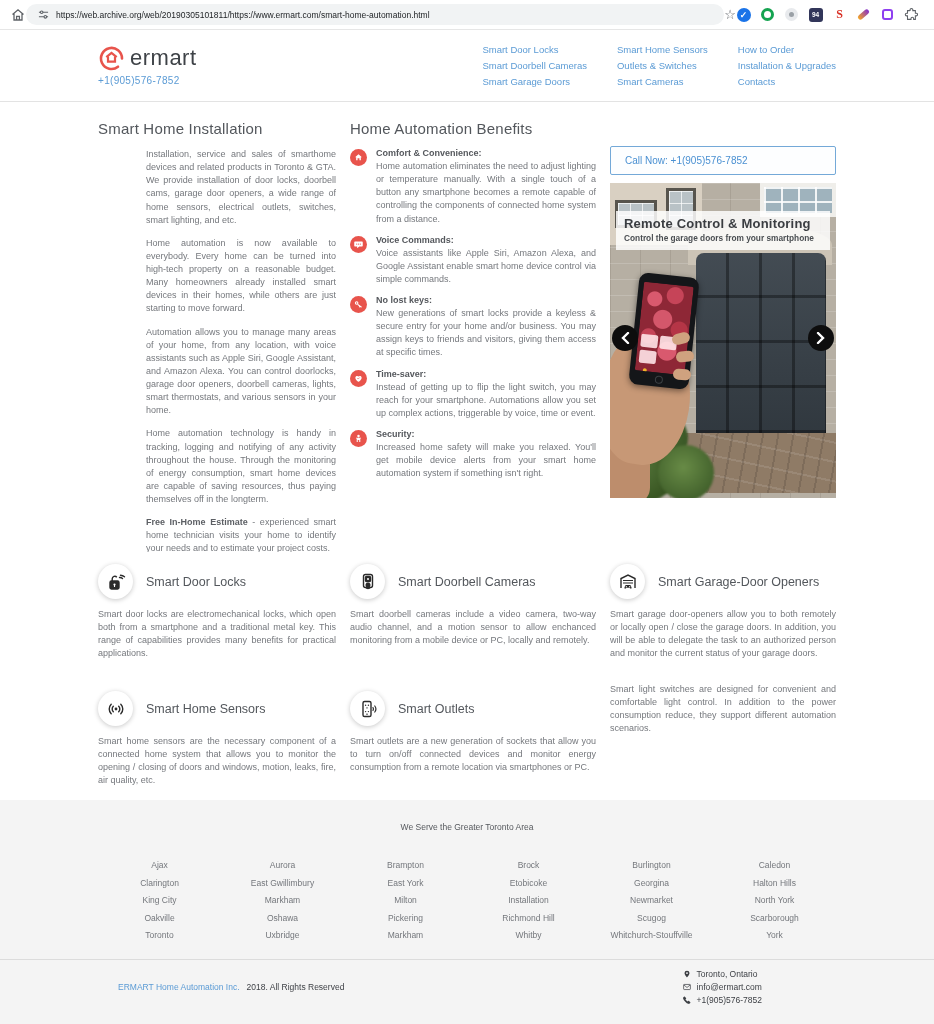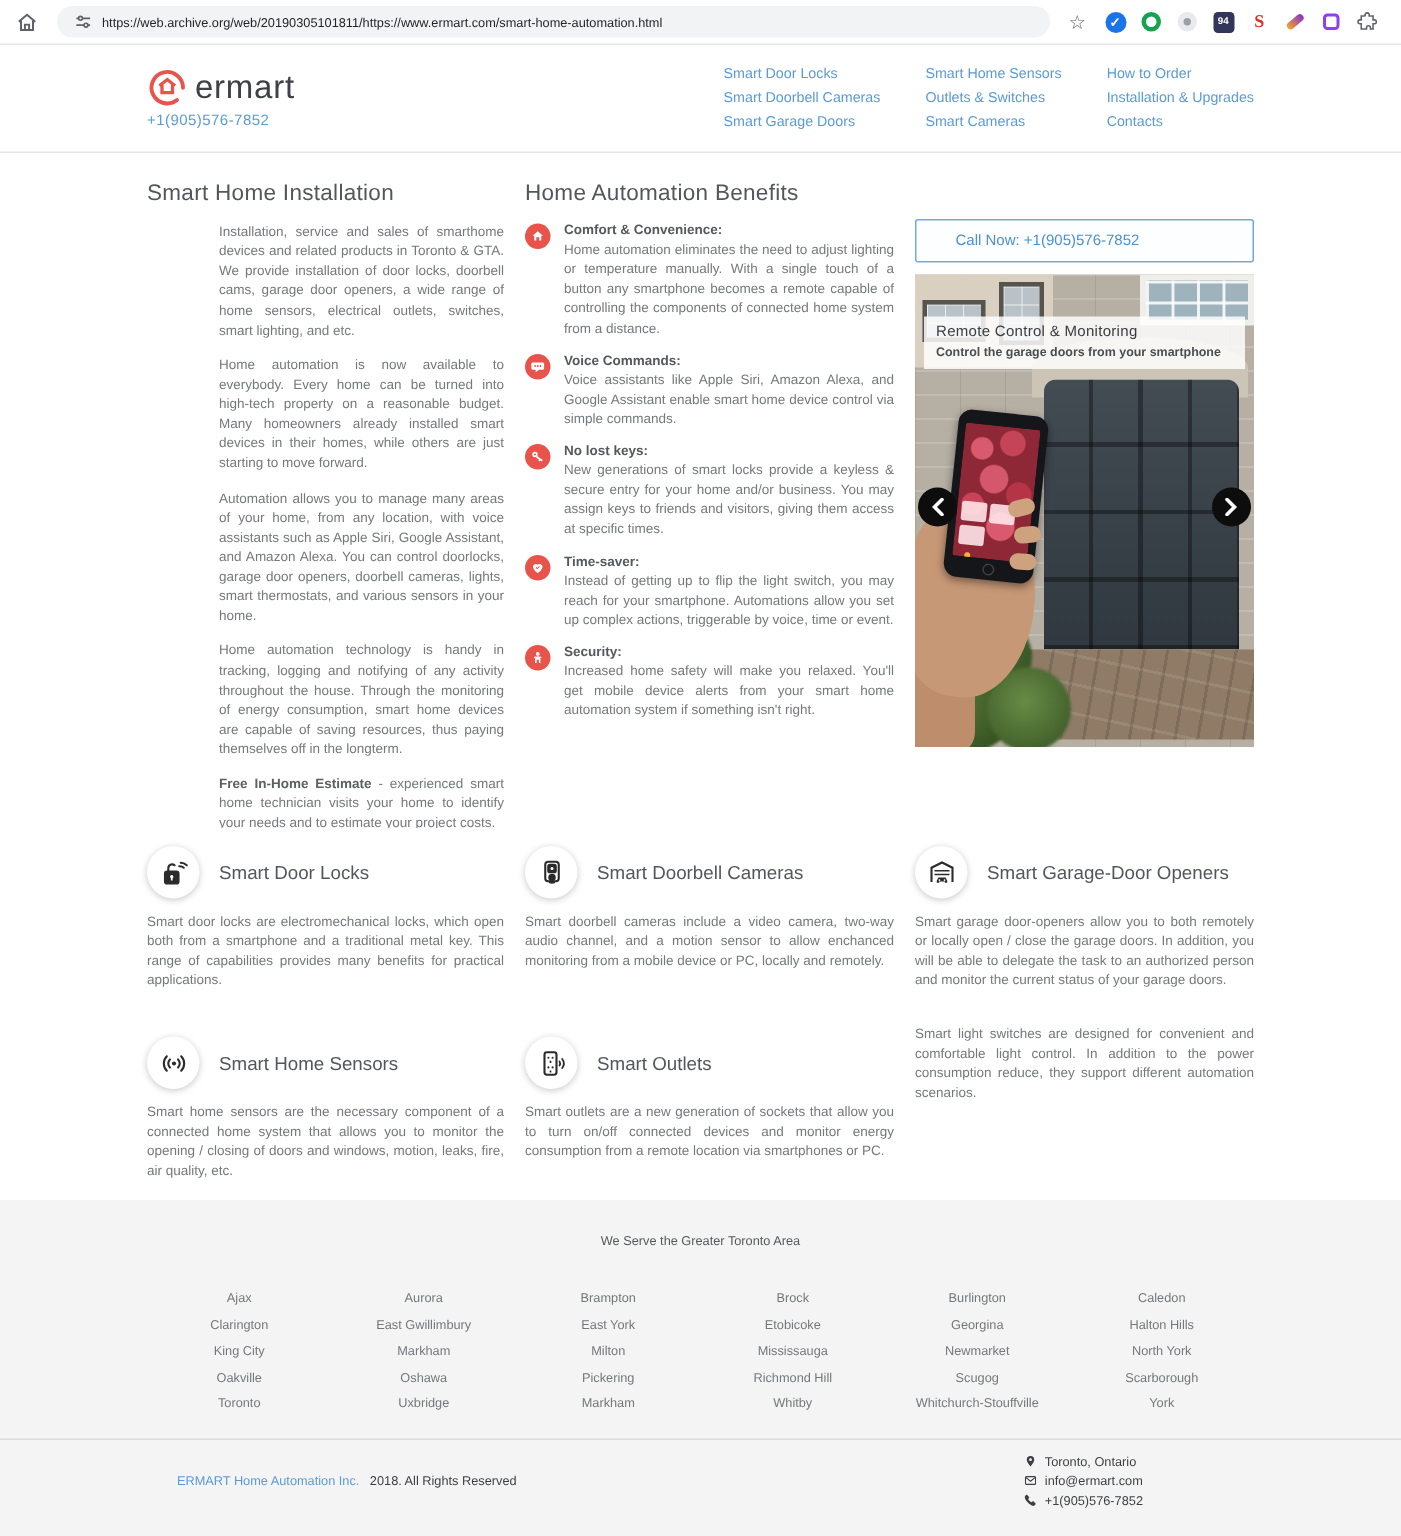--- a/index.html
+++ b/index.html
@@ -1,21 +1,21 @@
 <!DOCTYPE html>
 <html><head>
 <meta charset="utf-8">
 <style>
   * { margin:0; padding:0; box-sizing:border-box; }
   html,body { width:934px; height:1024px; overflow:hidden; background:#fff;
               font-family:"Liberation Sans", sans-serif; }
 
   
   .browser-bar { height:30px; background:#fff; border-bottom:1px solid #e6e6e6;
-                 display:flex; align-items:center; padding:12px 10px; gap:12px; }
+                 display:flex; align-items:center; padding:12px 10px; gap:0; }
   .home-btn { width:16px; height:16px; color:#5f6368; flex:none; }
   .omnibox { flex:1; height:21px; background:#f1f3f4; border-radius:11px;
              display:flex; align-items:center; gap:7px; padding:0 12px;
              font-size:8.5px; color:#232629; min-width:0; }
   .omnibox .url { white-space:nowrap; overflow:hidden; }
   .tune-ic { width:11px; height:11px; color:#5f6368; flex:none; }
   .star { font-size:13px; color:#5f6368; line-height:1; flex:none; }
   .ext-row { display:flex; align-items:center; gap:9px; flex:none; padding-right:6px; }
   .ext { width:15px; height:15px; display:flex; align-items:center; justify-content:center; }
   .ext-blue { width:14px;height:14px;border-radius:50%;background:#1a73e8;color:#fff;
@@ -55,21 +55,21 @@
   .copy b { color:#5c5f64; }
 
   .benefit { display:flex; gap:9px; margin-bottom:9px; }
   .b-icon { width:17px; height:17px; border-radius:50%; background:#e8544c; flex:none;
             display:flex; align-items:center; justify-content:center; margin-top:1px; color:#fff; }
   .b-icon svg { width:11px; height:11px; }
   .b-title { font-size:9px; font-weight:700; color:#55585d; margin-bottom:2px; }
   .b-text { font-size:9px; line-height:1.46; color:#75787d; text-align:justify; }
 
   .call-box { height:29px; border:1px solid #74a9d8; border-radius:2px; background:#fdfeff;
-              display:flex; align-items:center; padding-left:26px; margin-bottom:8px;
+              display:flex; align-items:center; padding-left:14px; margin-bottom:8px;
               font-size:10px; color:#4a90d2; cursor:pointer; }
 
   
   .carousel { position:relative; width:226px; height:315px; overflow:hidden; background:#b6afa3;
               background-image:
                 repeating-linear-gradient(to bottom, rgba(255,255,255,.16) 0 1px, transparent 1px 16px),
                 repeating-linear-gradient(to right, rgba(118,110,98,.22) 0 1px, transparent 1px 30px); }
   .stucco { position:absolute; left:0; top:0; width:92px; height:62px; background:#d9d0c2; }
   .win { position:absolute; border:3px solid #57544d; background:#b9c2c6;
          background-image:linear-gradient(rgba(255,255,255,.7) 1px,transparent 1px),
@@ -121,21 +121,21 @@
   .uc1 { left:3px; top:52px; } .uc2 { left:22px; top:52px; } .uc3 { left:3px; top:68px; }
   .ui-dot { position:absolute; left:8px; top:86px; width:4px; height:4px; border-radius:50%; background:#f0b429; }
   .home-btn-g { position:absolute; left:50%; bottom:3px; margin-left:-4px; width:8px; height:8px;
                 border:1.5px solid #3c4043; border-radius:50%; }
   .finger { position:absolute; width:18px; height:11px; border-radius:6px; background:#cfa27f; }
   .f1 { left:62px; top:150px; transform:rotate(-14deg); }
   .f2 { left:66px; top:168px; transform:rotate(-6deg); }
   .f3 { left:63px; top:186px; transform:rotate(4deg); }
   .slide-caption { position:absolute; left:6px; right:6px; top:28px;
                    background:rgba(255,255,255,.84); padding:5px 6px 7px 8px; }
-  .cap-title { font-size:10px; font-weight:400; color:#3a3d41; letter-spacing:.2px; }
+  .cap-title { font-size:13px; font-weight:700; color:#3a3d41; letter-spacing:.2px; }
   .cap-sub { font-size:8.3px; font-weight:700; color:#4a4e52; margin-top:2px; }
   .nav-arrow { position:absolute; top:142px; width:26px; height:26px; border-radius:50%;
                background:#0d0d0d; display:flex; align-items:center; justify-content:center;
                cursor:pointer; }
   .nav-arrow svg { width:10px; height:12px; }
   .arrow-prev { left:2px; } .arrow-next { right:2px; }
 
   
   .services { height:248px; padding:4px 98px 0;
               display:grid; grid-template-columns:238px 246px 226px; column-gap:14px; row-gap:10px; }
@@ -507,21 +507,21 @@
     <div>
       <div class="city">Brampton</div>
       <div class="city">East York</div>
       <div class="city">Milton</div>
       <div class="city">Pickering</div>
       <div class="city">Markham</div>
     </div>
     <div>
       <div class="city">Brock</div>
       <div class="city">Etobicoke</div>
-      <div class="city">Mississauga</div>
+      <div class="city">Installation</div>
       <div class="city">Richmond Hill</div>
       <div class="city">Whitby</div>
     </div>
     <div>
       <div class="city">Burlington</div>
       <div class="city">Georgina</div>
       <div class="city">Newmarket</div>
       <div class="city">Scugog</div>
       <div class="city">Whitchurch-Stouffville</div>
     </div>

